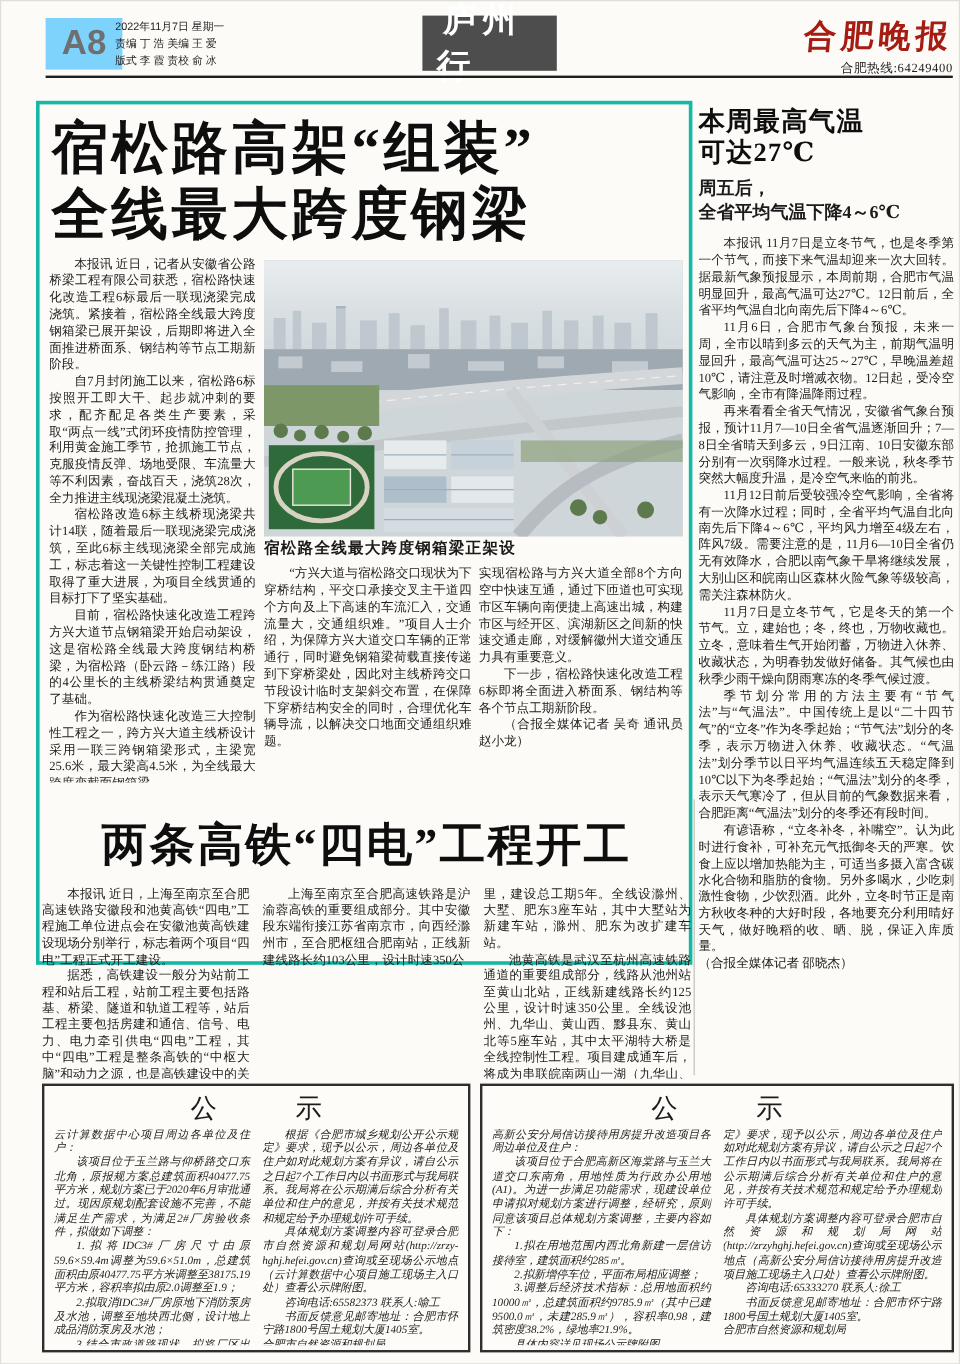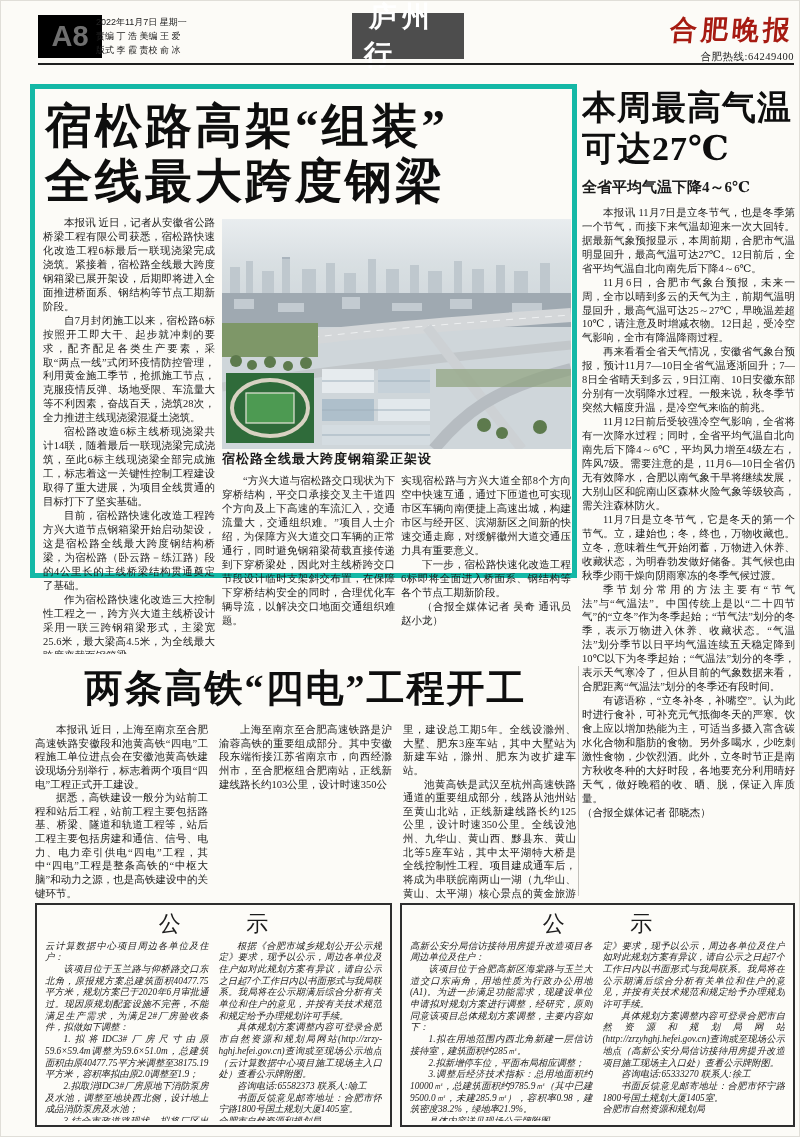--- a/index.html
+++ b/index.html
@@ -6,21 +6,21 @@
   html,body { background:#e9e7e2; }
   .page {
     position: relative; width: 800px; height: 1137px; margin: 0 auto;
     background: #fcfbf7; overflow: hidden;
     font-family: "Liberation Serif", "DejaVu Serif", serif; color:#1b1b1b;
     box-shadow: inset 0 0 0 1px #e0ded8;
   }
   
   .page-label {
     position:absolute; left:38px; top:15px; width:64px; height:43px;
-    background:#000000; color:#6f6f6f; display:flex; align-items:center; justify-content:center;
+    background:#7dd3fc; color:#6f6f6f; display:flex; align-items:center; justify-content:center;
     font-family:"Liberation Sans","DejaVu Sans",sans-serif; font-weight:bold; font-size:29px;
   }
   .issue-info {
     position:absolute; left:96px; top:16px; width:220px;
     font-family:"Liberation Sans","DejaVu Sans",sans-serif;
     font-size:9px; line-height:1.55; color:#222;
   }
   .section-box {
     position:absolute; left:352px; top:13px; width:112px; height:46px;
     background:#4d4d4d; color:#fff; display:flex; align-items:center; justify-content:center;
@@ -29,42 +29,42 @@
   }
   .masthead { position:absolute; right:6px; top:12px; text-align:right; }
   .brand {
     color:#a61b12; font-weight:bold; font-size:27px; letter-spacing:4px;
     transform: skewX(-5deg); display:inline-block;
   }
   .hotline { font-size:10.5px; color:#222; margin-top:2px; letter-spacing:0.5px; }
   .header-rule { position:absolute; left:38px; right:6px; top:63px; border-top:2px solid #1f1f1f; }
 
   
-  .red-box { position:absolute; left:30px; top:84px; width:547px; height:494px; border:5px solid #14b8a6; background:#fcfbf7; }
+  .red-box { position:absolute; left:30px; top:84px; width:547px; height:720px; border:3px solid #14b8a6; background:#fcfbf7; }
   .main-headline { position:absolute; left:10px; top:10px; font-size:47px; font-weight:bold; line-height:1.17; letter-spacing:3px; color:#0e0e0e; }
   .m-col1 { position:absolute; left:8px;  top:127px; width:172px; height:438px; overflow:hidden; }
   .m-photo { position:absolute; left:187px; top:130px; width:349px; height:230px; background:#cfd6da; }
   .m-photo svg { display:block; }
   .m-caption { position:absolute; left:187px; top:361px; width:349px; text-align:left; font-weight:bold; font-size:13px; letter-spacing:1px; }
   .m-col2 { position:absolute; left:187px; top:385px; width:173px; height:180px; overflow:hidden; }
   .m-col3 { position:absolute; left:366px; top:385px; width:170px; height:180px; overflow:hidden; }
 
   .news-p { font-size:10.5px; line-height:1.33; text-align:justify; text-indent:2em; color:#1b1b1b; }
   .cont { text-indent:0; }
   .byline-right { text-align:left; text-indent:0; }
 
   
   .weather { position:absolute; left:582px; top:88px; width:213px; height:812px; overflow:hidden; }
-  .w-headline { font-size:34px; font-weight:bold; line-height:1.2; letter-spacing:1px; color:#0e0e0e; }
+  .w-headline { font-size:22px; font-weight:bold; line-height:1.2; letter-spacing:1px; color:#0e0e0e; }
   .w-sub { font-size:15px; font-weight:bold; line-height:1.35; margin-top:7px; }
   .w-body { margin-top:9px; }
 
   
   .rail { position:absolute; left:35px; top:663px; width:541px; height:236px; overflow:hidden; }
-  .rail-headline { text-align:center; font-size:38px; font-weight:bold; letter-spacing:2px; color:#0e0e0e; }
+  .rail-headline { text-align:center; font-size:38px; font-weight:bold; letter-spacing:2px; color:#0e0e0e;margin-top:16px; }
   .rail-cols { display:flex; gap:11px; margin-top:9px; height:178px; overflow:hidden; }
   .rail-col { width:173px; overflow:hidden; }
   .rail .news-p { line-height:1.3; }
   .v-rule { position:absolute; left:578px; top:666px; width:1px; height:230px; background:#c2c0ba; }
 
   
   .notice { position:absolute; top:903px; height:224px; border:2px solid #2e2e2e; background:#fdfcf8; padding:5px 8px 6px; }
   .notice-left  { left:35px;  width:357px; }
   .notice-right { left:400px; width:395px; }
   .notice-title { text-align:center; font-size:22px; font-weight:normal; letter-spacing:30px; text-indent:30px; line-height:1.25; }
@@ -198,20 +198,21 @@
       <p class="news-p">（合报全媒体记者 吴奇 通讯员 赵小龙）</p>
     </div>
   </div>
 
   <div class="weather">
     <div class="w-headline">
       <div>本周最高气温</div>
       <div>可达27℃</div>
     </div>
     <div class="w-sub">
+      <div>周五后，</div>
       <div>全省平均气温下降4～6℃</div>
     </div>
     <div class="w-body">
       <div>
           <p class="news-p">本报讯 11月7日是立冬节气，也是冬季第一个节气，而接下来气温却迎来一次大回转。据最新气象预报显示，本周前期，合肥市气温明显回升，最高气温可达27℃。12日前后，全省平均气温自北向南先后下降4～6℃。</p>
           <p class="news-p">11月6日，合肥市气象台预报，未来一周，全市以晴到多云的天气为主，前期气温明显回升，最高气温可达25～27℃，早晚温差超10℃，请注意及时增减衣物。12日起，受冷空气影响，全市有降温降雨过程。</p>
           <p class="news-p">再来看看全省天气情况，安徽省气象台预报，预计11月7—10日全省气温逐渐回升；7—8日全省晴天到多云，9日江南、10日安徽东部分别有一次弱降水过程。一般来说，秋冬季节突然大幅度升温，是冷空气来临的前兆。</p>
           <p class="news-p">11月12日前后受较强冷空气影响，全省将有一次降水过程；同时，全省平均气温自北向南先后下降4～6℃，平均风力增至4级左右，阵风7级。需要注意的是，11月6—10日全省仍无有效降水，合肥以南气象干旱将继续发展，大别山区和皖南山区森林火险气象等级较高，需关注森林防火。</p>
           <p class="news-p">11月7日是立冬节气，它是冬天的第一个节气。立，建始也；冬，终也，万物收藏也。立冬，意味着生气开始闭蓄，万物进入休养、收藏状态，为明春勃发做好储备。其气候也由秋季少雨干燥向阴雨寒冻的冬季气候过渡。</p>
           <p class="news-p">季节划分常用的方法主要有“节气法”与“气温法”。中国传统上是以“二十四节气”的“立冬”作为冬季起始；“节气法”划分的冬季，表示万物进入休养、收藏状态。“气温法”划分季节以日平均气温连续五天稳定降到10℃以下为冬季起始；“气温法”划分的冬季，表示天气寒冷了，但从目前的气象数据来看，合肥距离“气温法”划分的冬季还有段时间。</p>

